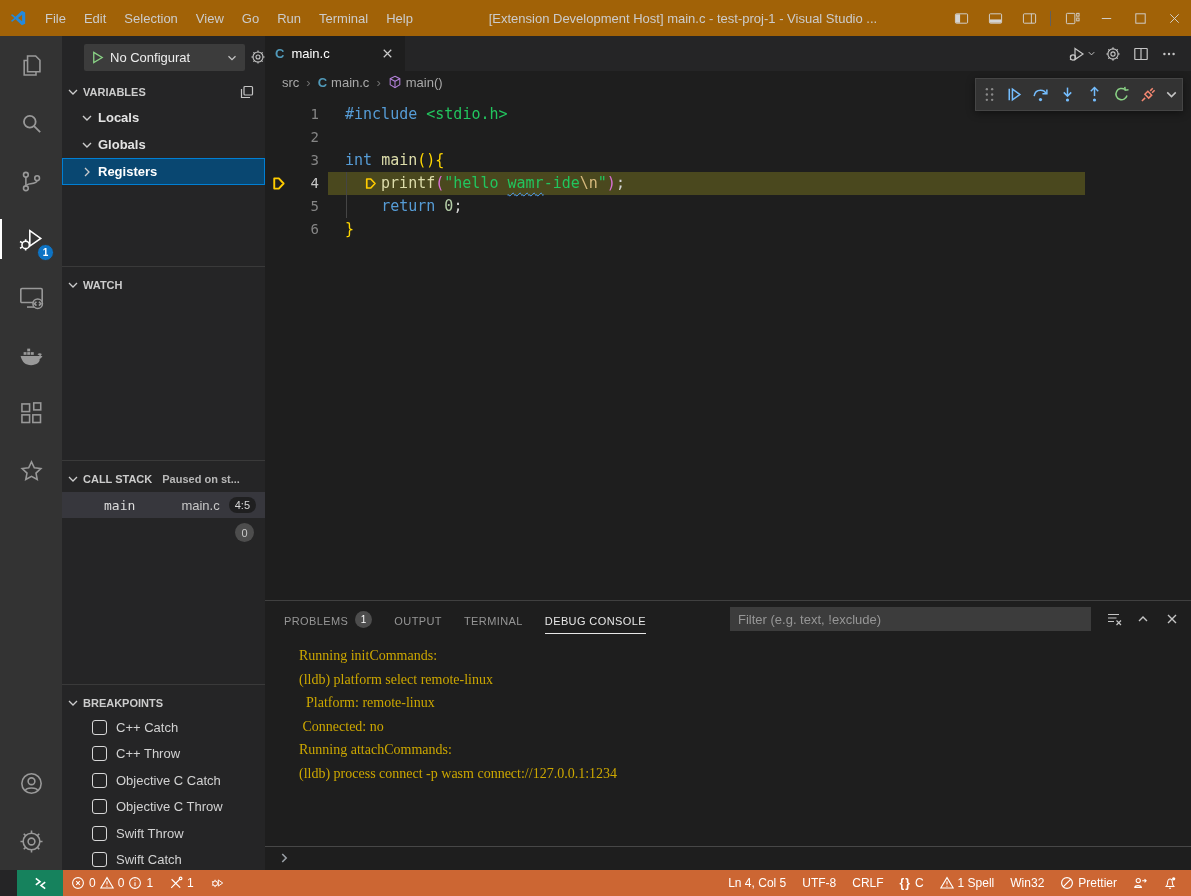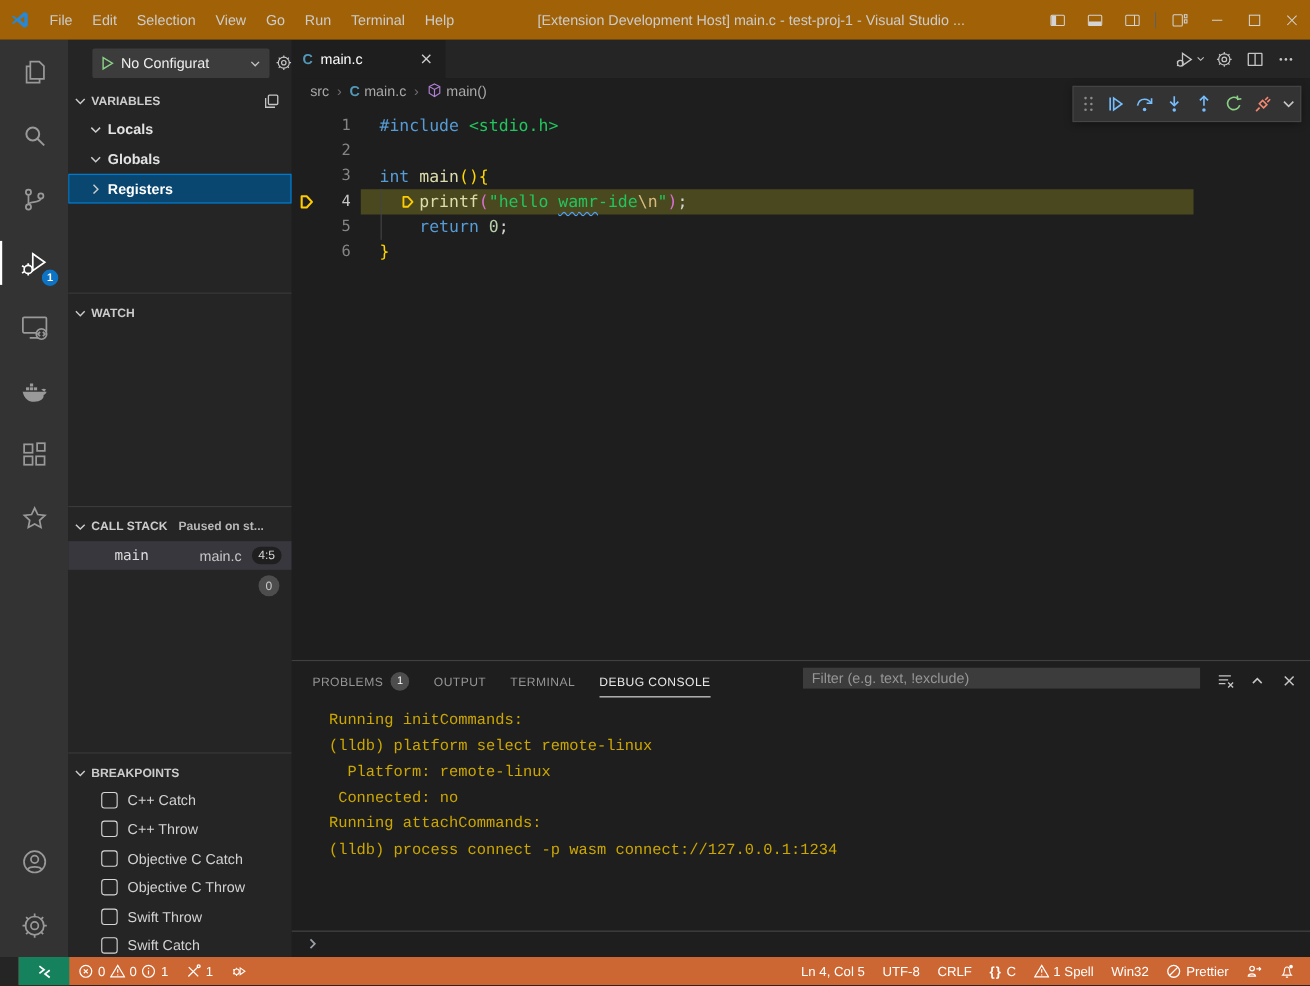--- a/index.html
+++ b/index.html
@@ -90,26 +90,26 @@
   .dbg-btn.chevron-down{color:#c5c5c5;width:18px}
   
   .panel{position:absolute;left:265px;top:600px;right:0;height:270px;background:#1e1e1e;border-top:1px solid #404040;z-index:3}
   .panel-head{height:37px;position:relative;display:flex;align-items:center}
   #panel-tabs{display:flex;padding-left:8px}
   .panel-tab{padding:0 11px;font-size:11px;color:#969696;display:flex;align-items:center;gap:7px;height:37px;letter-spacing:.4px;font-weight:400}
   .panel-tab .pt-label{padding:10px 0 6px;border-bottom:1px solid transparent}
   .panel-tab.active{color:#e7e7e7}
   .panel-tab.active .pt-label{border-bottom-color:#e7e7e7}
   .pt-badge{background:#4d4d4d;color:#ffffff;font-size:10px;border-radius:50%;width:17px;height:17px;display:flex;align-items:center;justify-content:center}
-  .filter{position:absolute;right:100px;top:6px;width:361px;height:19px;background:#3c3c3c;border:none;outline:none;color:#cccccc;font-size:13px;padding:0 8px;font-family:"Liberation Sans",sans-serif}
+  .filter{position:absolute;right:100px;top:6px;width:361px;height:24px;background:#3c3c3c;border:none;outline:none;color:#cccccc;font-size:13px;padding:0 8px;font-family:"Liberation Sans",sans-serif}
   .filter::placeholder{color:#969696}
   #panel-actions{position:absolute;right:8px;top:7px;display:flex;gap:7px;color:#c5c5c5}
   .pa-btn{width:22px;height:22px;display:flex;align-items:center;justify-content:center}
   .pa-btn svg{width:16px;height:16px}
-  .console{position:absolute;top:43px;left:34px;right:24px;font-family:Liberation Mono, monospace;font-size:14px;color:#cca700}
+  .console{position:absolute;top:43px;left:34px;right:24px;font-family:Liberation Serif, serif;font-size:14px;color:#cca700}
   .console-line{height:23.5px;line-height:23.5px;white-space:pre}
   .console-input{position:absolute;left:0;right:0;bottom:2px;height:22px;border-top:1px solid #474747;display:flex;align-items:center;padding-left:12px;color:#9aa0a6}
   .console-input svg{width:14px;height:14px}
   
   .statusbar{position:absolute;left:0;right:0;bottom:0;height:26px;background:#cc6633;display:flex;align-items:stretch;font-size:12px;color:#ffffff;z-index:11}
   .sb-corner{width:17px;background:#252526}
   .sb-remote{width:46px;background:#16825d;display:flex;align-items:center;justify-content:center;color:#fff}
   .sb-remote svg{width:15px;height:15px}
   #sb-left{display:flex}
   #sb-right{margin-left:auto;display:flex;padding-right:6px}

